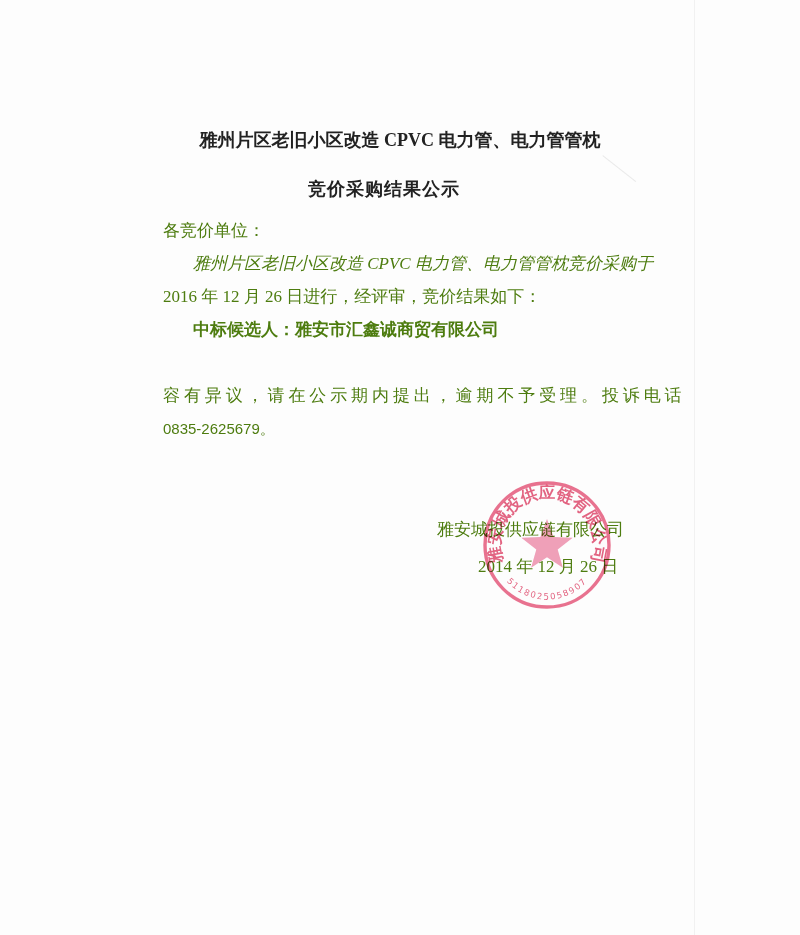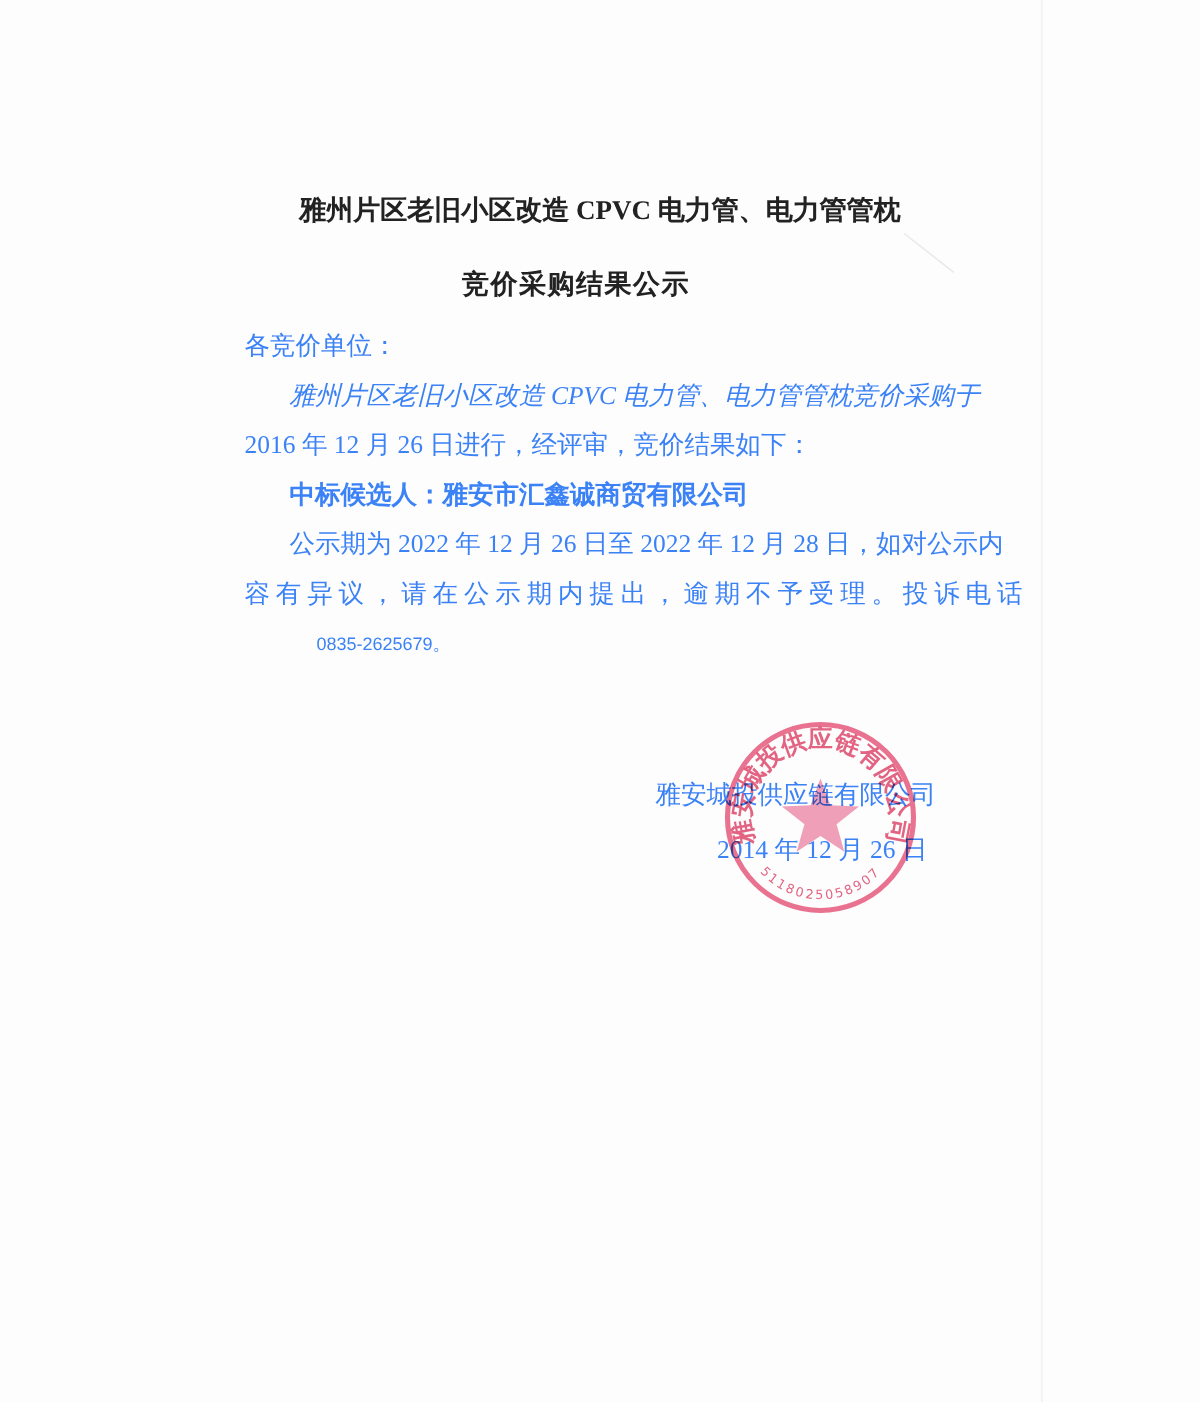--- a/index.html
+++ b/index.html
@@ -21,41 +21,41 @@
     background:#f1f1f1;
   }
   .scan-scratch{
     position:absolute;left:598px;top:168px;width:42px;height:1px;
     border-top:1px solid #e3e3e3;
     transform:rotate(38deg);
     opacity:.8;
   }
   .line{
     position:absolute;
-    color:#3b82f6;
+    color:#4d7c0f;
     font-size:17px;
     line-height:20px;
     white-space:nowrap;
   }
   .title{
     font-weight:bold;
     font-size:18px;
     color:#222;
     width:800px;
     text-align:center;
   }
   #title1{left:0;top:130px;}
   #title2{left:-16px;top:179px;letter-spacing:1px;}
   #salutation{left:163px;top:221px;}
   #p1l1{left:193px;top:254px;font-style:italic;}
   #p1l2{left:163px;top:287px;}
   #p2{left:193px;top:320px;font-weight:bold;}
   #p3l1{left:193px;top:353px;}
   #p3l2{left:163px;top:386px;letter-spacing:3.9px;text-align:right;}
-  #p3l3{left:163px;top:419px;font-family:"Liberation Sans","DejaVu Sans",sans-serif;font-size:12px;margin-left:48px;}
+  #p3l3{left:163px;top:419px;font-family:"Liberation Sans","DejaVu Sans",sans-serif;font-size:15px;}
   #sig-company{left:437px;top:520px;}
   #sig-date{left:478px;top:557px;}
   .stamp{
     position:absolute;left:462px;top:460px;width:170px;height:170px;
     mix-blend-mode:multiply;
     opacity:.92;
   }
 </style>
 </head>
 <body>
@@ -68,21 +68,20 @@
   <div class="line title" id="title1">雅州片区老旧小区改造 CPVC 电力管、电力管管枕</div>
   <div class="line title" id="title2">竞价采购结果公示</div>
 
   <div class="line" id="salutation">各竞价单位：</div>
 
   <div class="line" id="p1l1">雅州片区老旧小区改造 CPVC 电力管、电力管管枕竞价采购于</div>
   <div class="line" id="p1l2">2016 年 12 月 26 日进行，经评审，竞价结果如下：</div>
 
   <div class="line" id="p2">中标候选人：雅安市汇鑫诚商贸有限公司</div>
 
-  <div class="line" id="p3l1">公示期为 2022 年 12 月 26 日至 2022 年 12 月 28 日，如对公示内</div>
   <div class="line" id="p3l2">容有异议，请在公示期内提出，逾期不予受理。投诉电话</div>
   <div class="line" id="p3l3">0835-2625679。</div>
 
   <div class="line" id="sig-company">雅安城投供应链有限公司</div>
   <div class="line" id="sig-date">2014 年 12 月 26 日</div>
 
   <svg class="stamp" viewBox="0 0 170 170" xmlns="http://www.w3.org/2000/svg">
     <defs>
       <path id="seal-top-arc" d="M 46.5,112.0 A 47,47 0 1 1 123.5,112.0" fill="none"></path>
       <path id="seal-bottom-arc" d="M 38.2,112.5 A 54,54 0 0 0 131.8,112.5" fill="none"></path>

